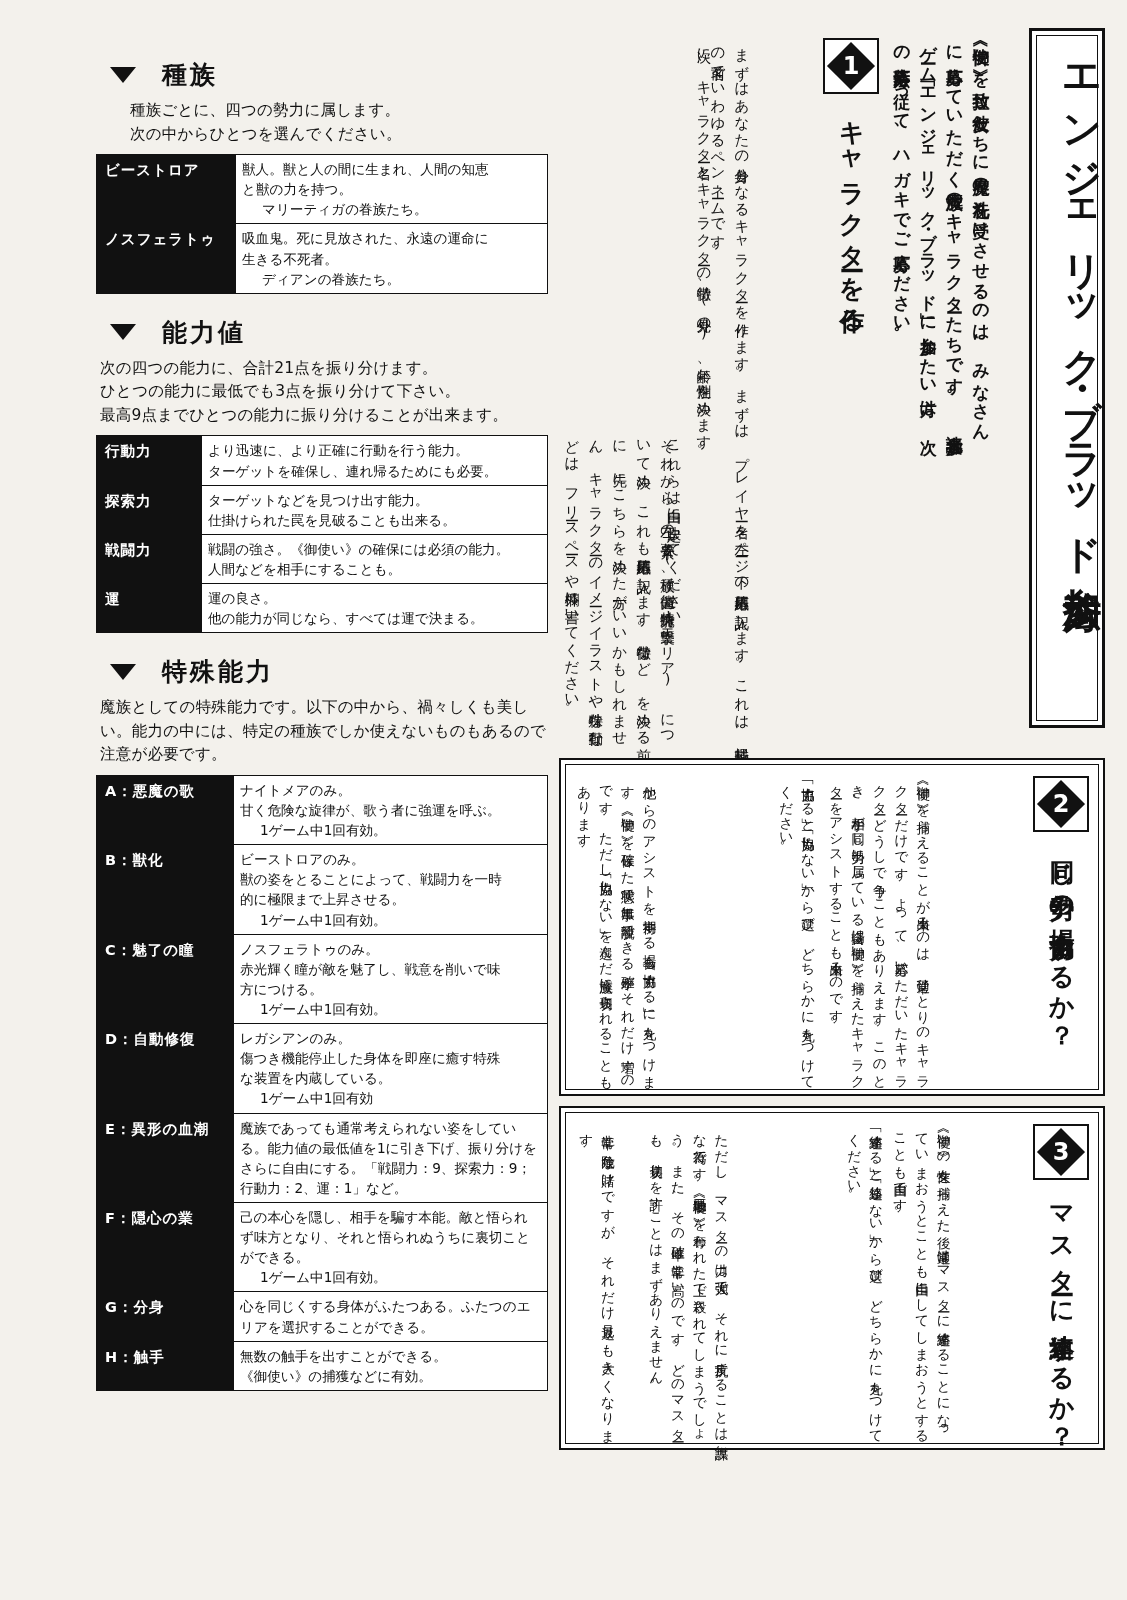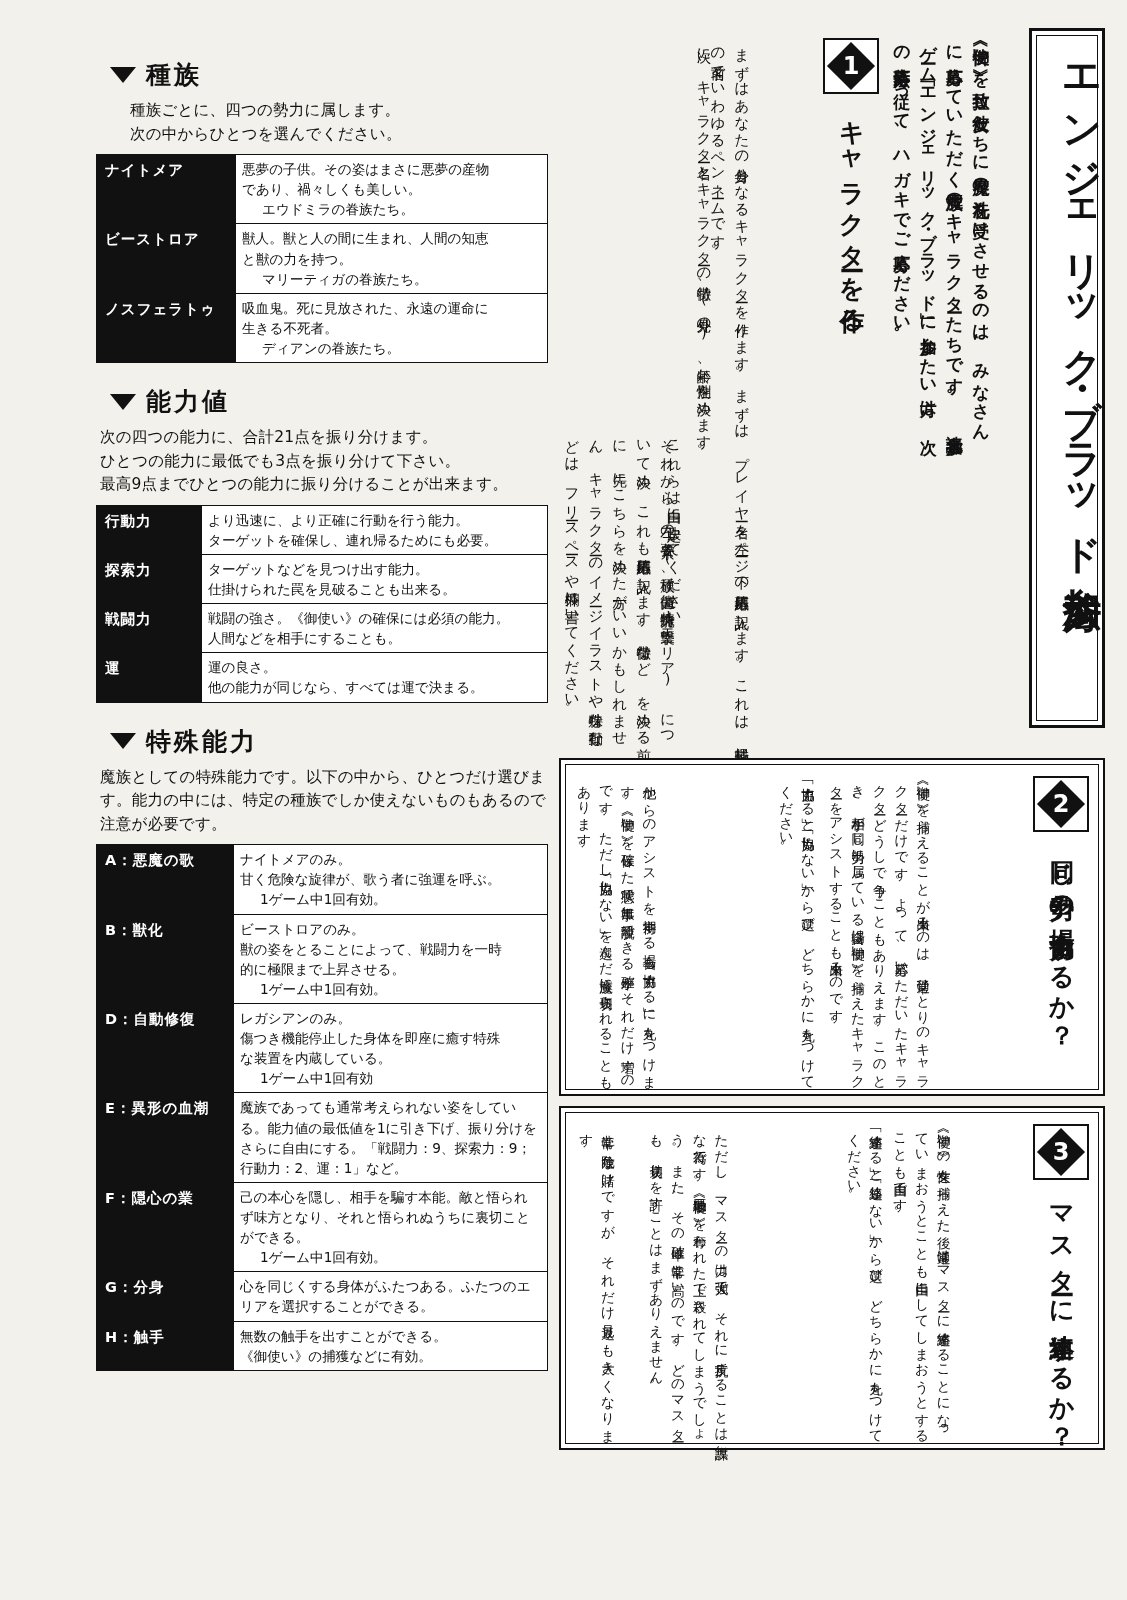--- a/index.html
+++ b/index.html
@@ -150,21 +150,21 @@
   
   .left-col {
     position: absolute;
     left: 96px;
     top: 58px;
     width: 452px;
   }
   .hdr {
     display: flex;
     align-items: center;
-    gap: 10px;
+    gap: 26px;
     margin: 0 0 8px 14px;
   }
   .hdr .tri {
     width: 0; height: 0;
     border-left: 13px solid transparent;
     border-right: 13px solid transparent;
     border-top: 16px solid #111;
   }
   .hdr .htxt {
     font-size: 25px;
@@ -287,28 +287,20 @@
   <div class="left-col">
 
     <div class="hdr">
       <div class="tri"></div>
       <div class="htxt">種族</div>
     </div>
     <div class="desc" style="white-space:pre-line;margin-left:34px;">種族ごとに、四つの勢力に属します。
 次の中からひとつを選んでください。</div>
     <table class="tbl race">
       <tbody>
-          <tr>
-        <td class="k">ナイトメア</td>
-        <td class="v">
-          <span class="l">悪夢の子供。その姿はまさに悪夢の産物</span>
-          <span class="l">であり、禍々しくも美しい。</span>
-          <span class="ind">エウドミラの眷族たち。</span>
-        </td>
-      </tr>
       <tr>
         <td class="k">ビーストロア</td>
         <td class="v">
           <span class="l">獣人。獣と人の間に生まれ、人間の知恵</span>
           <span class="l">と獣の力を持つ。</span>
           <span class="ind">マリーティガの眷族たち。</span>
         </td>
       </tr>
       <tr>
         <td class="k">ノスフェラトゥ</td>
@@ -358,41 +350,50 @@
           <span class="l">他の能力が同じなら、すべては運で決まる。</span>
         </td>
       </tr>
     </tbody>
       </table>
 
     <div class="hdr">
       <div class="tri"></div>
       <div class="htxt">特殊能力</div>
     </div>
-    <div class="desc">魔族としての特殊能力です。以下の中から、ひとつだけ選びます。能力の中には、特定の種族でしか使えないものもあるので注意が必要です。</div>
+    <div class="desc">魔族としての特殊能力です。以下の中から、禍々しくも美しい。能力の中には、特定の種族でしか使えないものもあるので注意が必要です。</div>
     <table class="tbl spec">
       <tbody>
           <tr>
         <td class="k">A：悪魔の歌</td>
         <td class="v">
           <span class="l">ナイトメアのみ。</span>
           <span class="l">甘く危険な旋律が、歌う者に強運を呼ぶ。</span>
           <span class="ind">1ゲーム中1回有効。</span>
         </td>
       </tr>
       <tr>
         <td class="k">B：獣化</td>
         <td class="v">
           <span class="l">ビーストロアのみ。</span>
           <span class="l">獣の姿をとることによって、戦闘力を一時</span>
           <span class="l">的に極限まで上昇させる。</span>
           <span class="ind">1ゲーム中1回有効。</span>
         </td>
       </tr>
       <tr>
+        <td class="k">C：魅了の瞳</td>
+        <td class="v">
+          <span class="l">ノスフェラトゥのみ。</span>
+          <span class="l">赤光輝く瞳が敵を魅了し、戦意を削いで味</span>
+          <span class="l">方につける。</span>
+          <span class="ind">1ゲーム中1回有効。</span>
+        </td>
+      </tr>
+      <tr>
         <td class="k">D：自動修復</td>
         <td class="v">
           <span class="l">レガシアンのみ。</span>
           <span class="l">傷つき機能停止した身体を即座に癒す特殊</span>
           <span class="l">な装置を内蔵している。</span>
           <span class="ind">1ゲーム中1回有効</span>
         </td>
       </tr>
       <tr>
         <td class="k">E：異形の血潮</td>

